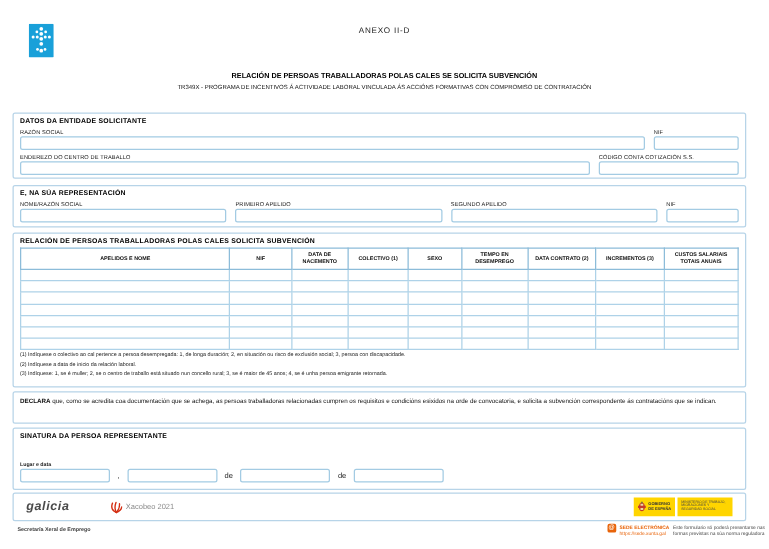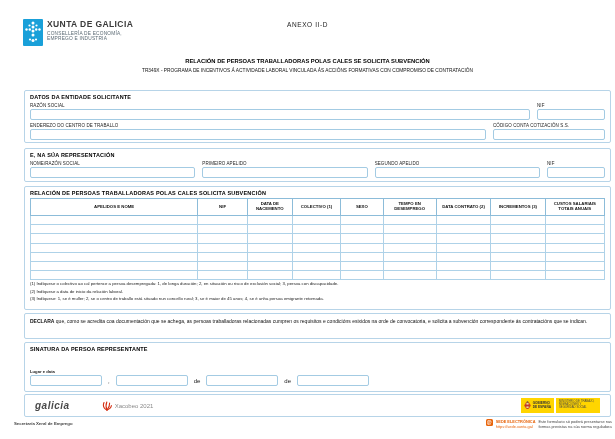--- a/index.html
+++ b/index.html
@@ -8,21 +8,21 @@
 
   
   .logo-block{position:absolute;left:23px;top:19px;display:flex;gap:4px;align-items:flex-start;}
   .logo-text .org{font-size:8.5px;font-weight:bold;color:#3a3a3a;letter-spacing:.4px;}
   .logo-text .dept{font-size:4.8px;color:#5b6a74;margin-top:1.5px;line-height:5.6px;letter-spacing:.2px;}
   .annex{position:absolute;left:0;right:0;top:21px;text-align:center;font-size:6.5px;letter-spacing:.6px;color:#222;}
   .doc-title{position:absolute;left:0;right:0;top:58px;text-align:center;font-size:5.8px;font-weight:bold;color:#000;}
   .doc-subtitle{position:absolute;left:0;right:0;top:68px;text-align:center;font-size:4.8px;color:#111;}
 
   
-  .box{position:absolute;left:24px;width:587px;box-sizing:border-box;border:1px solid #b7d4e8;
+  .box{position:absolute;left:10px;width:587px;box-sizing:border-box;border:1px solid #b7d4e8;
        border-radius:2px;background:#fff;padding:3px 5px;}
   .box-title{font-size:5.5px;font-weight:bold;color:#000;letter-spacing:.2px;}
   .f-label{font-size:4.5px;color:#222;margin:3px 0 1px 0;letter-spacing:.1px;}
   .f-input{display:block;width:100%;box-sizing:border-box;height:11px;border:1px solid #a3cbe3;
            border-radius:2px;background:#fff;outline:none;font-size:5px;padding:0 2px;}
   .frow{display:flex;gap:7px;}
   .fgrow{flex:1;min-width:0;}
 
   #box-entity{top:90px;height:53px;}
   #box-repr{top:148px;height:34px;}
@@ -89,27 +89,20 @@
           <circle cx="6.8" cy="10.5" r="1.2"></circle>
         <circle cx="13.2" cy="10.5" r="1.2"></circle>
           <circle cx="16.5" cy="10.5" r="1.2"></circle>
         <circle cx="10" cy="12" r="1.5"></circle>
         <circle cx="10" cy="16" r="1.5"></circle>
         <circle cx="7" cy="20.5" r="1.1"></circle>
           <circle cx="13" cy="20.5" r="1.1"></circle>
         <circle cx="10" cy="21.5" r="1.5"></circle>
       </g>
     </svg>
-    <div class="logo-text">
-      <div class="org">XUNTA DE GALICIA</div>
-      <div class="dept">
-        <span>CONSELLERÍA DE ECONOMÍA,</span><br>
-        <span>EMPREGO E INDUSTRIA</span>
-      </div>
-    </div>
   </div>
   <div class="annex">ANEXO II-D</div>
   <div class="doc-title">RELACIÓN DE PERSOAS TRABALLADORAS POLAS CALES SE SOLICITA SUBVENCIÓN</div>
   <div class="doc-subtitle">TR349X - PROGRAMA DE INCENTIVOS Á ACTIVIDADE LABORAL VINCULADA ÁS ACCIÓNS FORMATIVAS CON COMPROMISO DE CONTRATACIÓN</div>
 
   <div class="box" id="box-entity">
     <div class="box-title">DATOS DA ENTIDADE SOLICITANTE</div>
     <div class="frow">
       <div class="fgrow">
         <div class="f-label">RAZÓN SOCIAL</div>

